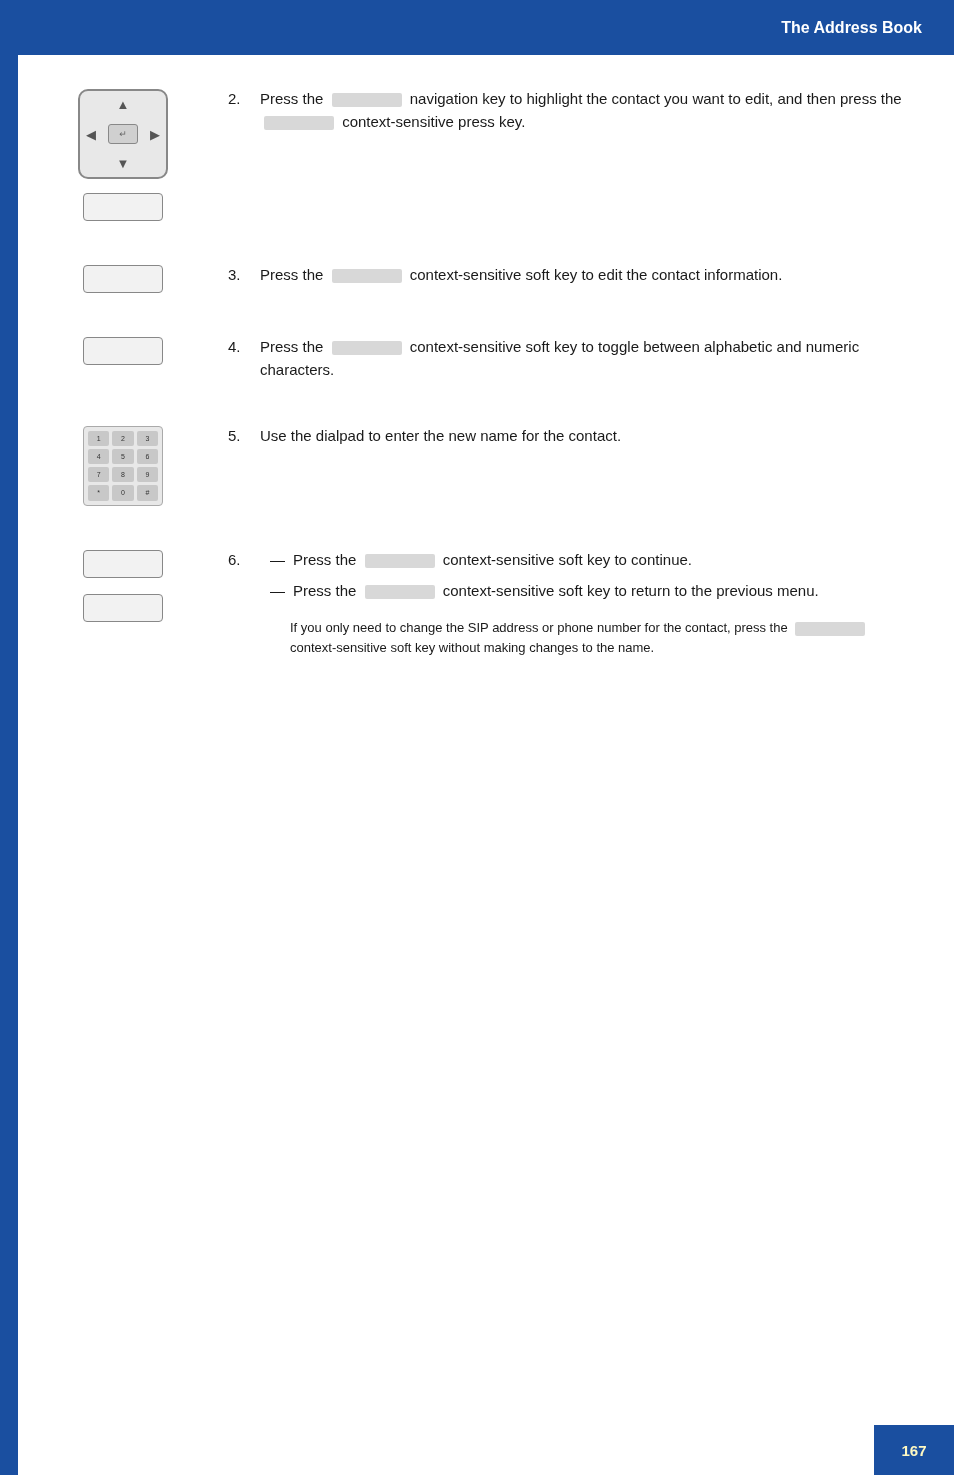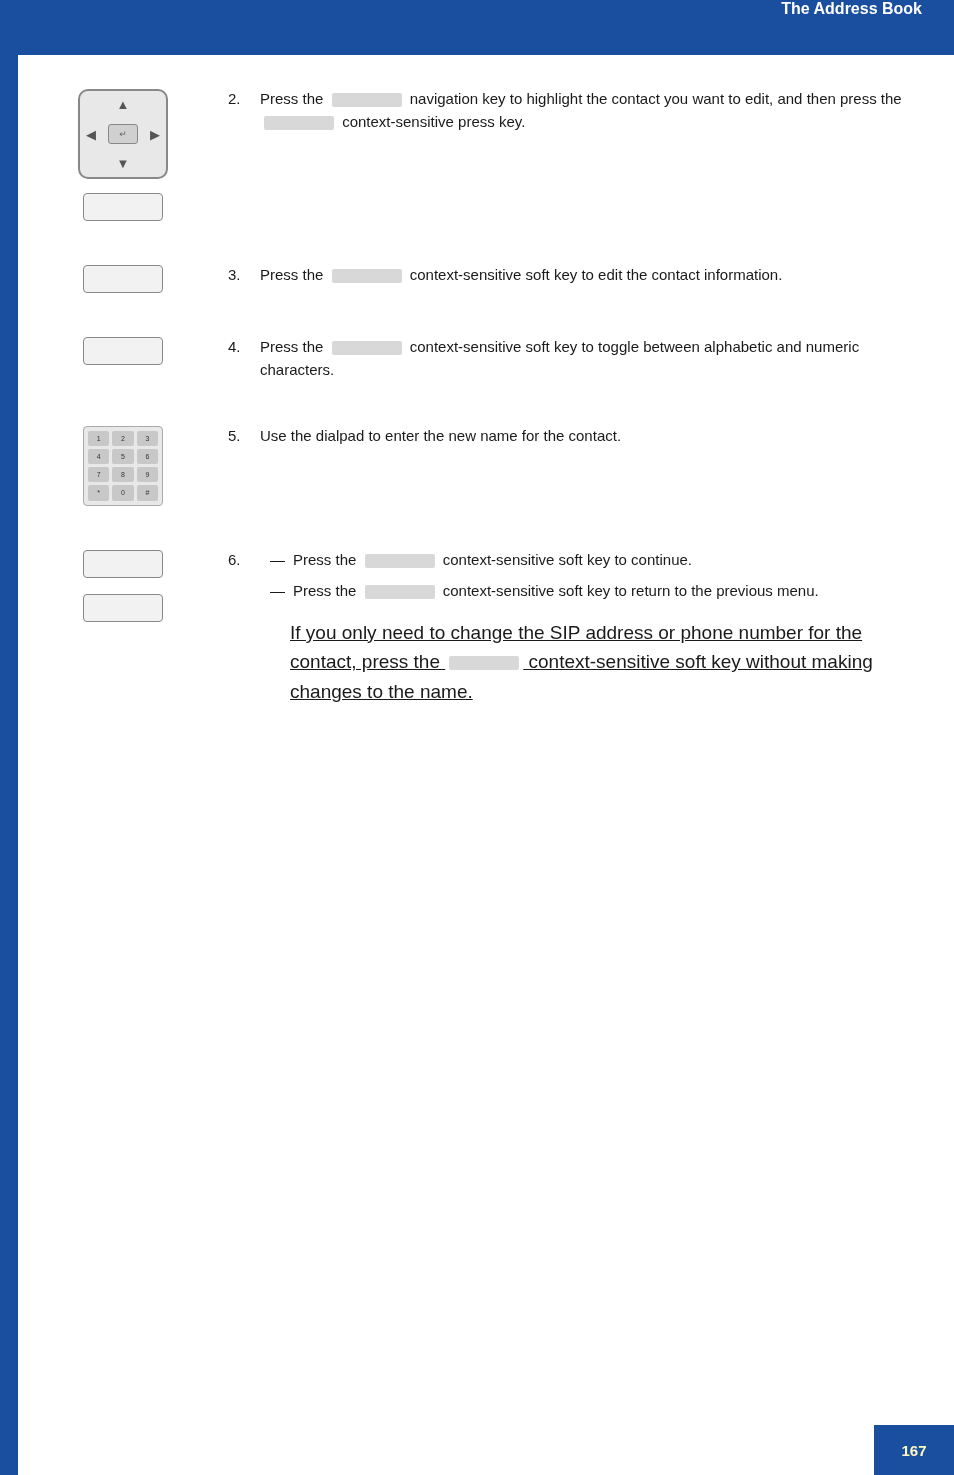--- a/index.html
+++ b/index.html
@@ -13,21 +13,21 @@
       color: #1a1a1a;
       position: relative;
     }
 
     
     .header-bar {
       width: 100%;
       height: 55px;
       background: #1a4fa0;
       display: flex;
-      align-items: flex-start;
+      align-items: center;
       justify-content: flex-end;
       padding-right: 32px;
     }
 
     .header-title {
       color: #ffffff;
       font-size: 16px;
       font-weight: bold;
     }
 
@@ -91,23 +91,22 @@
     }
 
     .bullet-dash {
       margin-right: 8px;
       font-size: 15px;
     }
 
     .note-text {
       margin-top: 16px;
       padding-left: 30px;
-      font-size: 19px;
+      font-size: 13px;
       line-height: 1.55;
-      text-decoration: underline;
     }
 
     
     .nav-key-icon {
       width: 90px;
       height: 90px;
       border: 2px solid #888;
       border-radius: 10px;
       background: #e8e8e8;
       display: flex;

